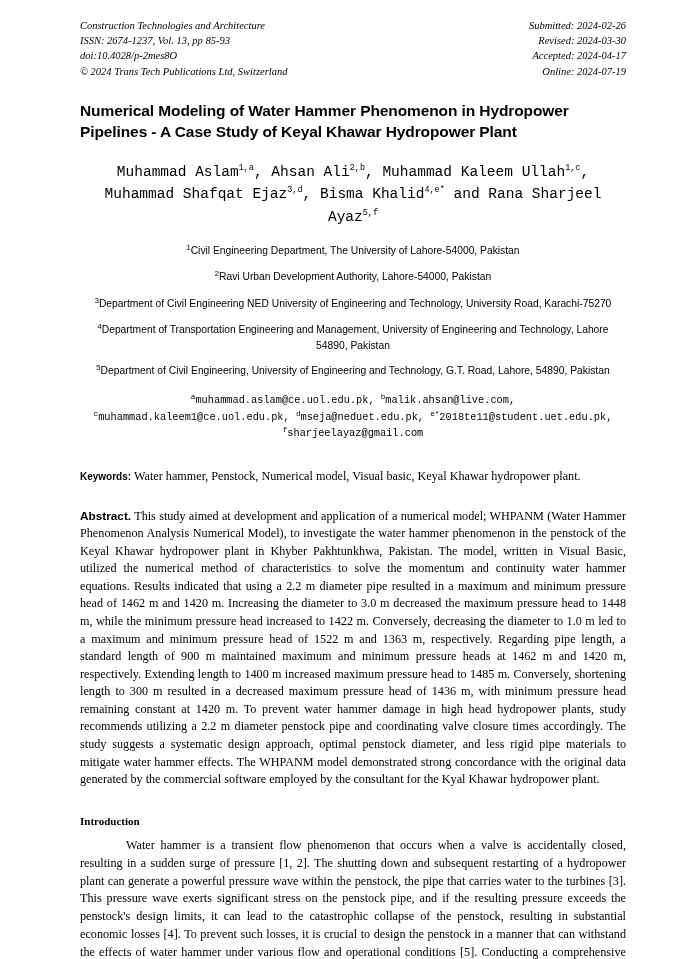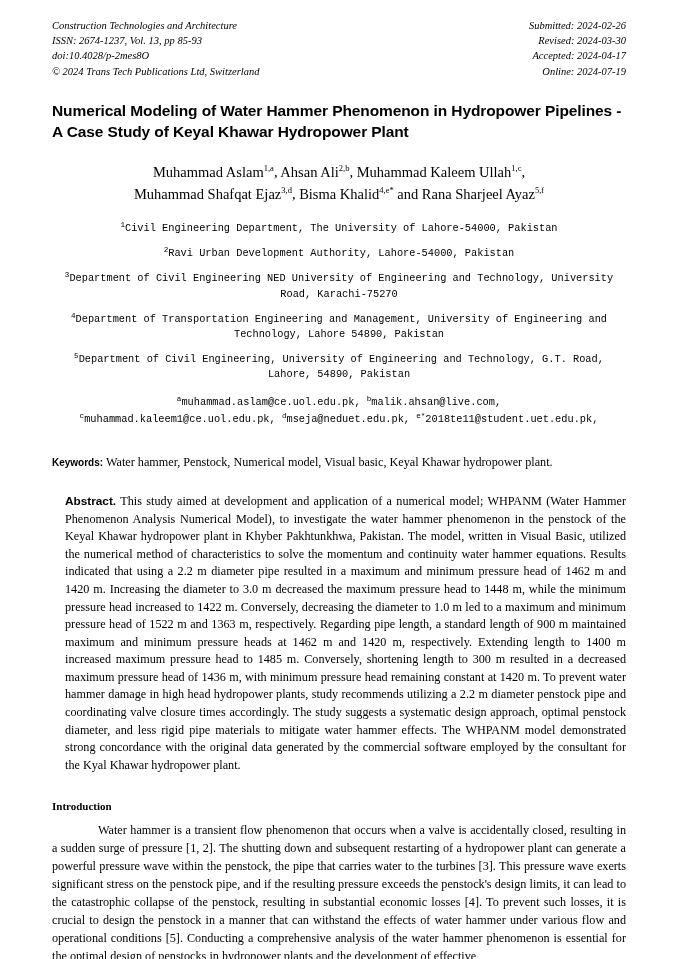--- a/index.html
+++ b/index.html
@@ -12,21 +12,21 @@
     height: 959px;
     font-family: "Liberation Serif", serif;
     color: #000000;
     overflow: hidden;
   }
   .page {
     position: relative;
     width: 678px;
     height: 737px;
     box-sizing: border-box;
-    padding: 18px 52px 0 52px;
+    padding: 18px 52px 0 80px;
   }
 
   
   .masthead {
     display: flex;
     justify-content: space-between;
     align-items: flex-start;
     font-style: italic;
     font-size: 10.5px;
     line-height: 1.45;
@@ -43,35 +43,35 @@
     font-weight: bold;
     font-size: 15.5px;
     line-height: 1.35;
     letter-spacing: -0.1px;
   }
 
   
   .authors {
     margin-top: 18px;
     text-align: center;
-    font-family: Liberation Serif, serif;
+    font-family: Liberation Mono, monospace;
     font-size: 14.5px;
     line-height: 1.55;
   }
   .authors sup { font-size: 8.5px; }
 
   
   .affils {
     margin-top: 14px;
     text-align: center;
     font-family: "Liberation Sans", sans-serif;
     font-size: 10.3px;
     line-height: 1.45;
   }
-  .affil { margin-bottom: 9px; padding: 0 6px; font-family: Liberation Mono, monospace; }
+  .affil { margin-bottom: 9px; padding: 0 6px; }
   .affils sup { font-size: 7.6px; }
 
   
   .emails {
     margin-top: 12px;
     text-align: center;
     font-family: Liberation Mono, monospace;
     font-size: 10.3px;
     line-height: 1.5;
   }
@@ -89,21 +89,20 @@
     font-weight: bold;
     font-size: 10px;
   }
 
   
   .abstract {
     margin-top: 22px;
     font-size: 12.2px;
     line-height: 1.44;
     text-align: justify;
-    margin-left: 13px;
   }
   .abstract .lbl {
     font-family: "Liberation Sans", sans-serif;
     font-weight: bold;
     font-size: 11.8px;
   }
 
   
   .section-head {
     margin-top: 26px;
@@ -167,20 +166,23 @@
     </div>
   </div>
 
   <div class="emails">
     <div>
       <sup>a</sup><span>muhammad.aslam@ce.uol.edu.pk, </span><sup>b</sup><span>malik.ahsan@live.com,</span>
     </div>
     <div>
       <sup>c</sup><span>muhammad.kaleem1@ce.uol.edu.pk, </span><sup>d</sup><span>mseja@neduet.edu.pk, </span><sup>e*</sup><span>2018te11@student.uet.edu.pk,</span>
     </div>
+    <div>
+      <sup>f</sup><span>sharjeelayaz@gmail.com</span>
+    </div>
   </div>
 
   <div class="keywords">
     <span class="lbl">Keywords:</span><span> Water hammer, Penstock, Numerical model, Visual basic, Keyal Khawar hydropower plant.</span>
   </div>
 
   <div class="abstract">
     <span class="lbl">Abstract.</span><span> This study aimed at development and application of a numerical model; WHPANM (Water Hammer Phenomenon Analysis Numerical Model), to investigate the water hammer phenomenon in the penstock of the Keyal Khawar hydropower plant in Khyber Pakhtunkhwa, Pakistan. The model, written in Visual Basic, utilized the numerical method of characteristics to solve the momentum and continuity water hammer equations. Results indicated that using a 2.2 m diameter pipe resulted in a maximum and minimum pressure head of 1462 m and 1420 m. Increasing the diameter to 3.0 m decreased the maximum pressure head to 1448 m, while the minimum pressure head increased to 1422 m. Conversely, decreasing the diameter to 1.0 m led to a maximum and minimum pressure head of 1522 m and 1363 m, respectively. Regarding pipe length, a standard length of 900 m maintained maximum and minimum pressure heads at 1462 m and 1420 m, respectively. Extending length to 1400 m increased maximum pressure head to 1485 m. Conversely, shortening length to 300 m resulted in a decreased maximum pressure head of 1436 m, with minimum pressure head remaining constant at 1420 m. To prevent water hammer damage in high head hydropower plants, study recommends utilizing a 2.2 m diameter penstock pipe and coordinating valve closure times accordingly. The study suggests a systematic design approach, optimal penstock diameter, and less rigid pipe materials to mitigate water hammer effects. The WHPANM model demonstrated strong concordance with the original data generated by the commercial software employed by the consultant for the Kyal Khawar hydropower plant.</span>
   </div>
 

